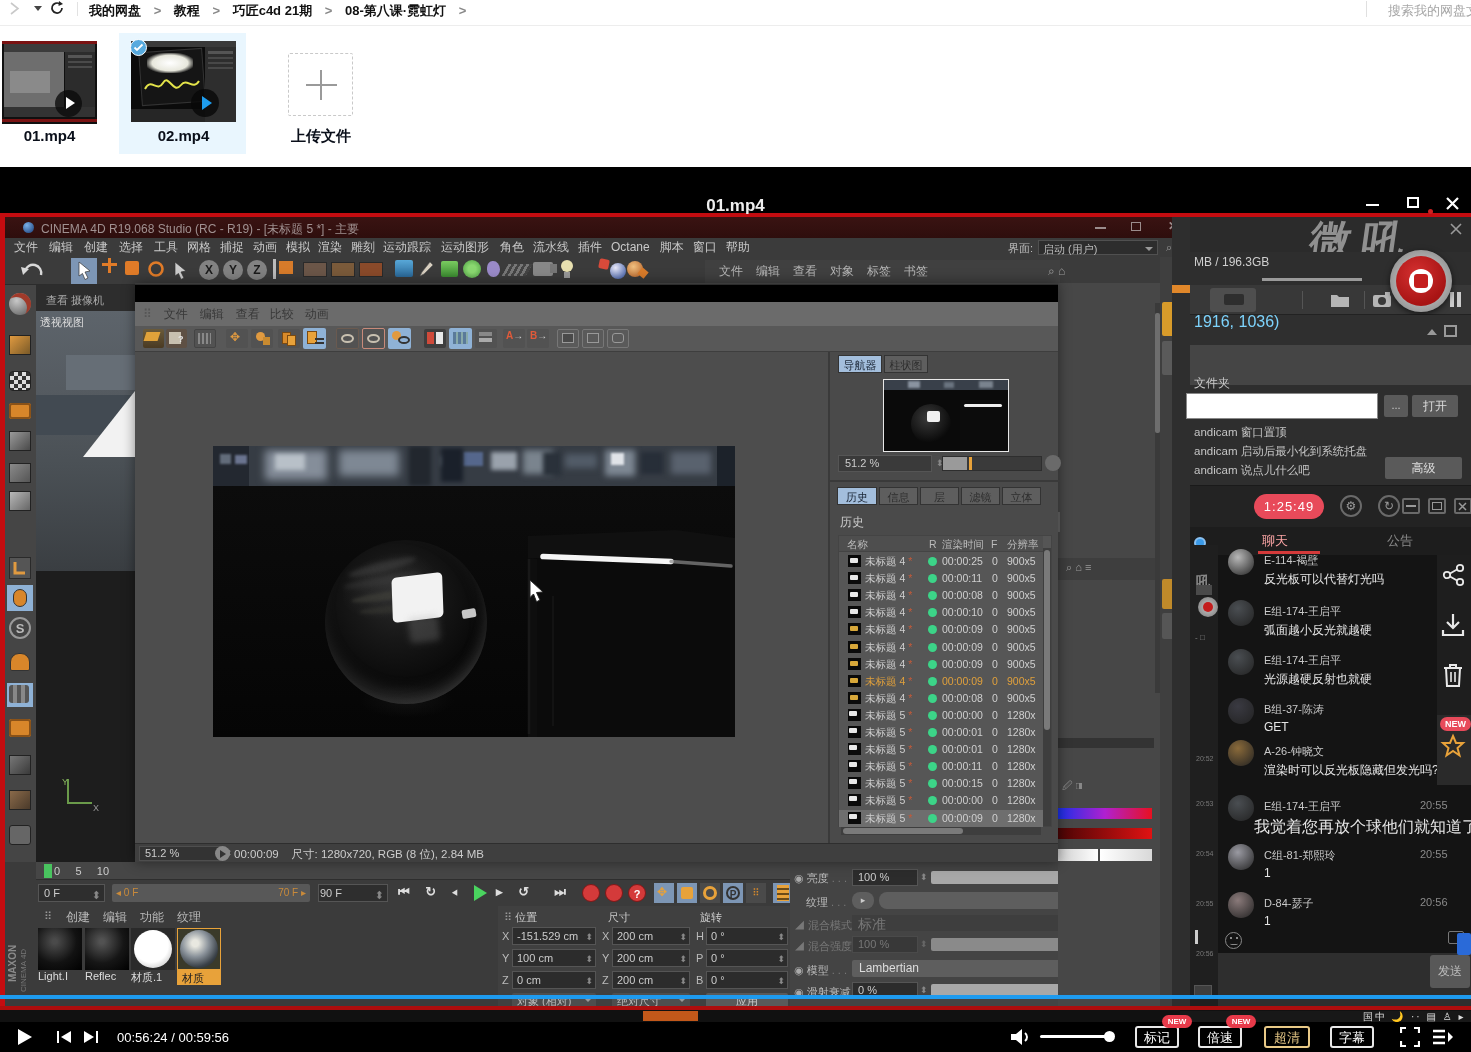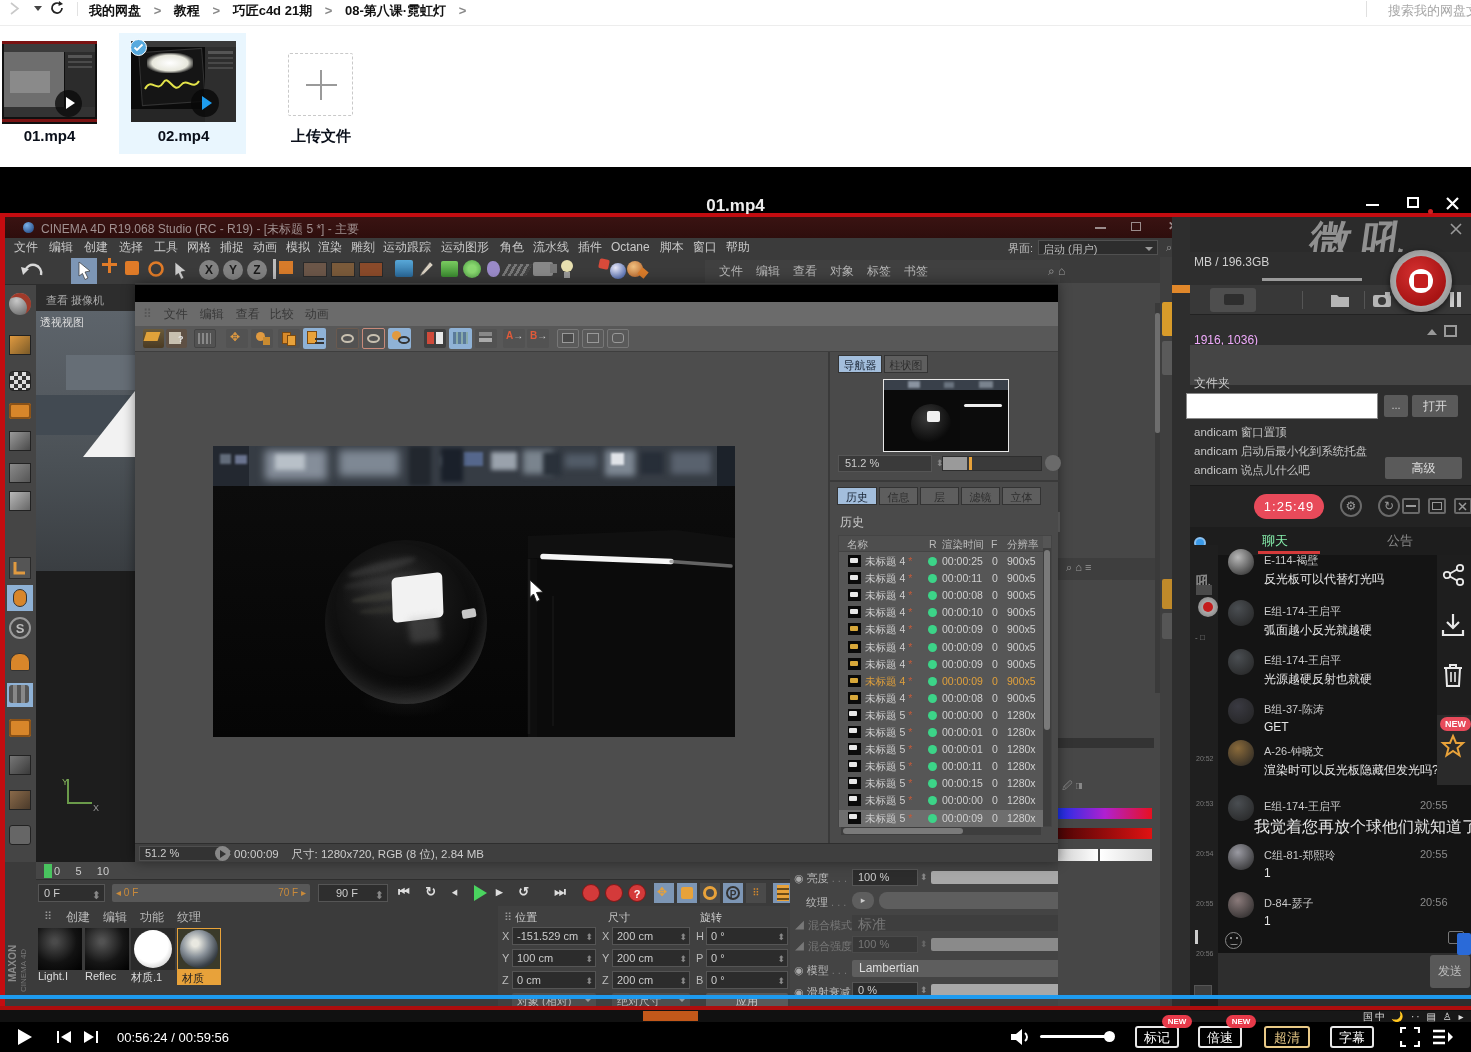--- a/index.html
+++ b/index.html
@@ -193,21 +193,21 @@
 
   <div class="a" style="left:0;top:0;width:1142px;height:18px;background:#464646;border-bottom:1px solid #2e2e2e"></div>
   <div class="a" style="left:8px;top:2px;width:8px;height:14px;background:#49c45f"></div>
   <div class="a tx" style="left:18px;top:3px;font-size:11px;color:#ccc">0&nbsp;&nbsp;&nbsp;&nbsp;&nbsp;5&nbsp;&nbsp;&nbsp;&nbsp;&nbsp;10</div>
 
   <div class="a" style="left:2px;top:22px;width:67px;height:18px;background:#2e2e2e;border:1px solid #555;color:#ccc;font-size:11px;padding:2px 5px">0 F<span class="a" style="right:3px;top:4px;color:#888">⬍</span></div>
   <div class="a" style="left:76px;top:22px;width:198px;height:18px;background:#585858;border-radius:2px">
     <div class="a tx" style="left:4px;top:3px;font-size:10px;color:#c98a3a">◂ 0 F</div>
     <div class="a tx" style="right:4px;top:3px;font-size:10px;color:#c98a3a">70 F ▸</div>
   </div>
-  <div class="a" style="left:282px;top:22px;width:70px;height:18px;background:#2e2e2e;border:1px solid #555;color:#ccc;font-size:11px;padding:2px 17px">90 F<span class="a" style="right:3px;top:4px;color:#888">⬍</span></div>
+  <div class="a" style="left:282px;top:22px;width:70px;height:18px;background:#2e2e2e;border:1px solid #555;color:#ccc;font-size:11px;padding:2px 1px">90 F<span class="a" style="right:3px;top:4px;color:#888">⬍</span></div>
   <div class="a tx" style="left:362px;top:22px;font-size:13px;color:#ddd;letter-spacing:6px;font-weight:bold">⏮&nbsp;↻&nbsp;◂</div>
   <div class="a" style="left:438px;top:23px;width:0;height:0;border-left:13px solid #4ad45f;border-top:8px solid transparent;border-bottom:8px solid transparent"></div>
   <div class="a tx" style="left:460px;top:22px;font-size:13px;color:#ddd;letter-spacing:6px;font-weight:bold">▸&nbsp;↺&nbsp;&nbsp;⏭</div>
   <div class="a" style="left:546px;top:22px;width:18px;height:18px;border-radius:50%;background:#d43a3a;border:1px solid #801818"></div>
   <div class="a" style="left:569px;top:22px;width:18px;height:18px;border-radius:50%;background:#d43a3a;border:1px solid #801818"></div>
   <div class="a" style="left:592px;top:22px;width:18px;height:18px;border-radius:50%;background:#d43a3a;border:1px solid #801818;color:#fff;font-size:11px;text-align:center;line-height:18px;font-weight:bold">?</div>
   <div class="a" style="left:618px;top:21px;width:20px;height:20px;background:#7d96b5"></div>
     <div class="a tx" style="left:621px;top:23px;font-size:12px;color:#e8a23a">✥</div>
   <div class="a" style="left:641px;top:21px;width:20px;height:20px;background:#7d96b5"></div>
     <div class="a" style="left:645px;top:25px;width:12px;height:12px;background:#e8a23a;border-radius:2px"></div>
@@ -639,21 +639,21 @@
     </svg>
   <div class="a" style="left:278px;top:75px;width:4px;height:15px;background:#ccc"></div>
     <div class="a" style="left:285px;top:75px;width:4px;height:15px;background:#ccc"></div>
 
   <div class="a" style="left:218px;top:33px;width:62px;height:62px;border-radius:50%;background:radial-gradient(circle,#e8e8e8,#9a9a9a 70%,#6a6a6a);box-shadow:0 2px 6px rgba(0,0,0,.6)"></div>
   <div class="a" style="left:224px;top:39px;width:50px;height:50px;border-radius:50%;background:radial-gradient(circle at 40% 35%,#d43030,#a81414 70%)"></div>
   <div class="a" style="left:237px;top:52px;width:24px;height:24px;border-radius:50%;background:#fff"></div>
   <div class="a" style="left:242px;top:57px;width:14px;height:14px;border-radius:3px;background:#c41e1e"></div>
 
   <div class="a" style="left:18px;top:98px;width:281px;height:30px;background:#2f2f2f"></div>
-    <div class="a tx" style="left:22px;top:116px;font-size:12px;color:#f0abfc">1916, 1036)</div>
+    <div class="a tx" style="left:22px;top:96px;font-size:16px;color:#7dd3fc">1916, 1036)</div>
   <div class="a" style="left:255px;top:112px;width:0;height:0;border-left:5px solid transparent;border-right:5px solid transparent;border-bottom:6px solid #999"></div>
   <div class="a" style="left:272px;top:108px;width:13px;height:12px;border:2px solid #999"></div>
 
   <div class="a" style="left:18px;top:128px;width:281px;height:40px;background:#454545"></div>
   <div class="a tx" style="left:22px;top:158px;font-size:12px;color:#ccc">文件夹</div>
   <div class="a" style="left:14px;top:176px;width:192px;height:26px;background:#fff;border:1px solid #888"></div>
   <div class="a" style="left:212px;top:178px;width:24px;height:22px;background:#5a5a5a;border-radius:2px;color:#ccc;text-align:center;line-height:20px;font-size:11px">...</div>
   <div class="a" style="left:240px;top:178px;width:46px;height:22px;background:#5a5a5a;border-radius:2px;color:#ddd;text-align:center;line-height:22px;font-size:12px">打开</div>
   <div class="a tx" style="left:22px;top:208px;font-size:11.5px;color:#c5c5c5">andicam 窗口置顶</div>
   <div class="a tx" style="left:22px;top:227px;font-size:11.5px;color:#c5c5c5">andicam 启动后最小化到系统托盘</div>
@@ -668,21 +668,21 @@
   <div class="a" style="left:230px;top:281px;width:18px;height:16px;border:2px solid #6a6a6a;border-radius:2px"></div>
     <div class="a" style="left:234px;top:288px;width:10px;height:2px;background:#999"></div>
   <div class="a" style="left:256px;top:281px;width:18px;height:16px;border:2px solid #6a6a6a;border-radius:2px"></div>
     <div class="a" style="left:260px;top:285px;width:10px;height:8px;border:1.5px solid #999"></div>
   <div class="a" style="left:282px;top:281px;width:18px;height:16px;border:2px solid #6a6a6a;border-radius:2px"></div>
     <svg class="a" style="left:286px;top:285px" width="9" height="9" viewBox="0 0 9 9">
       <path d="M1 1 L8 8 M8 1 L1 8" stroke="#999" stroke-width="1.5"></path>
     </svg>
 
   <div class="a" style="left:18px;top:310px;width:281px;height:28px;background:#1d1d1d"></div>
-  <div class="a tx" style="left:90px;top:315px;font-size:13px;color:#86efac">聊天</div>
+  <div class="a tx" style="left:90px;top:315px;font-size:13px;color:#fca5a5">聊天</div>
   <div class="a" style="left:86px;top:334px;width:62px;height:3px;background:#d43a3a"></div>
   <div class="a tx" style="left:215px;top:315px;font-size:13px;color:#888">公告</div>
   <div class="a" style="left:22px;top:320px;width:12px;height:12px;border-radius:50%;background:#3a9ae8;border:2px solid #8ac0f0"></div>
 
   <div class="a" style="left:18px;top:338px;width:281px;height:398px;background:#141414" id="chat">
       <div class="a" style="left:38px;top:-6px;width:26px;height:26px;border-radius:50%;background:radial-gradient(circle at 38% 32%,#b8b8b8,#222);overflow:hidden"></div>
       <div class="a tx" style="left:74px;top:-2px;font-size:11px;color:#c9c9c9">E-114-褐壁</div>
       <div class="a tx" style="left:74px;top:16px;font-size:12px;color:#e6e6e6">反光板可以代替灯光吗</div>
       <div class="a" style="left:38px;top:45px;width:26px;height:26px;border-radius:50%;background:radial-gradient(circle at 38% 32%,#4a4e52,#222);overflow:hidden"></div>
       <div class="a tx" style="left:74px;top:49px;font-size:11px;color:#c9c9c9">E组-174-王启平</div>

